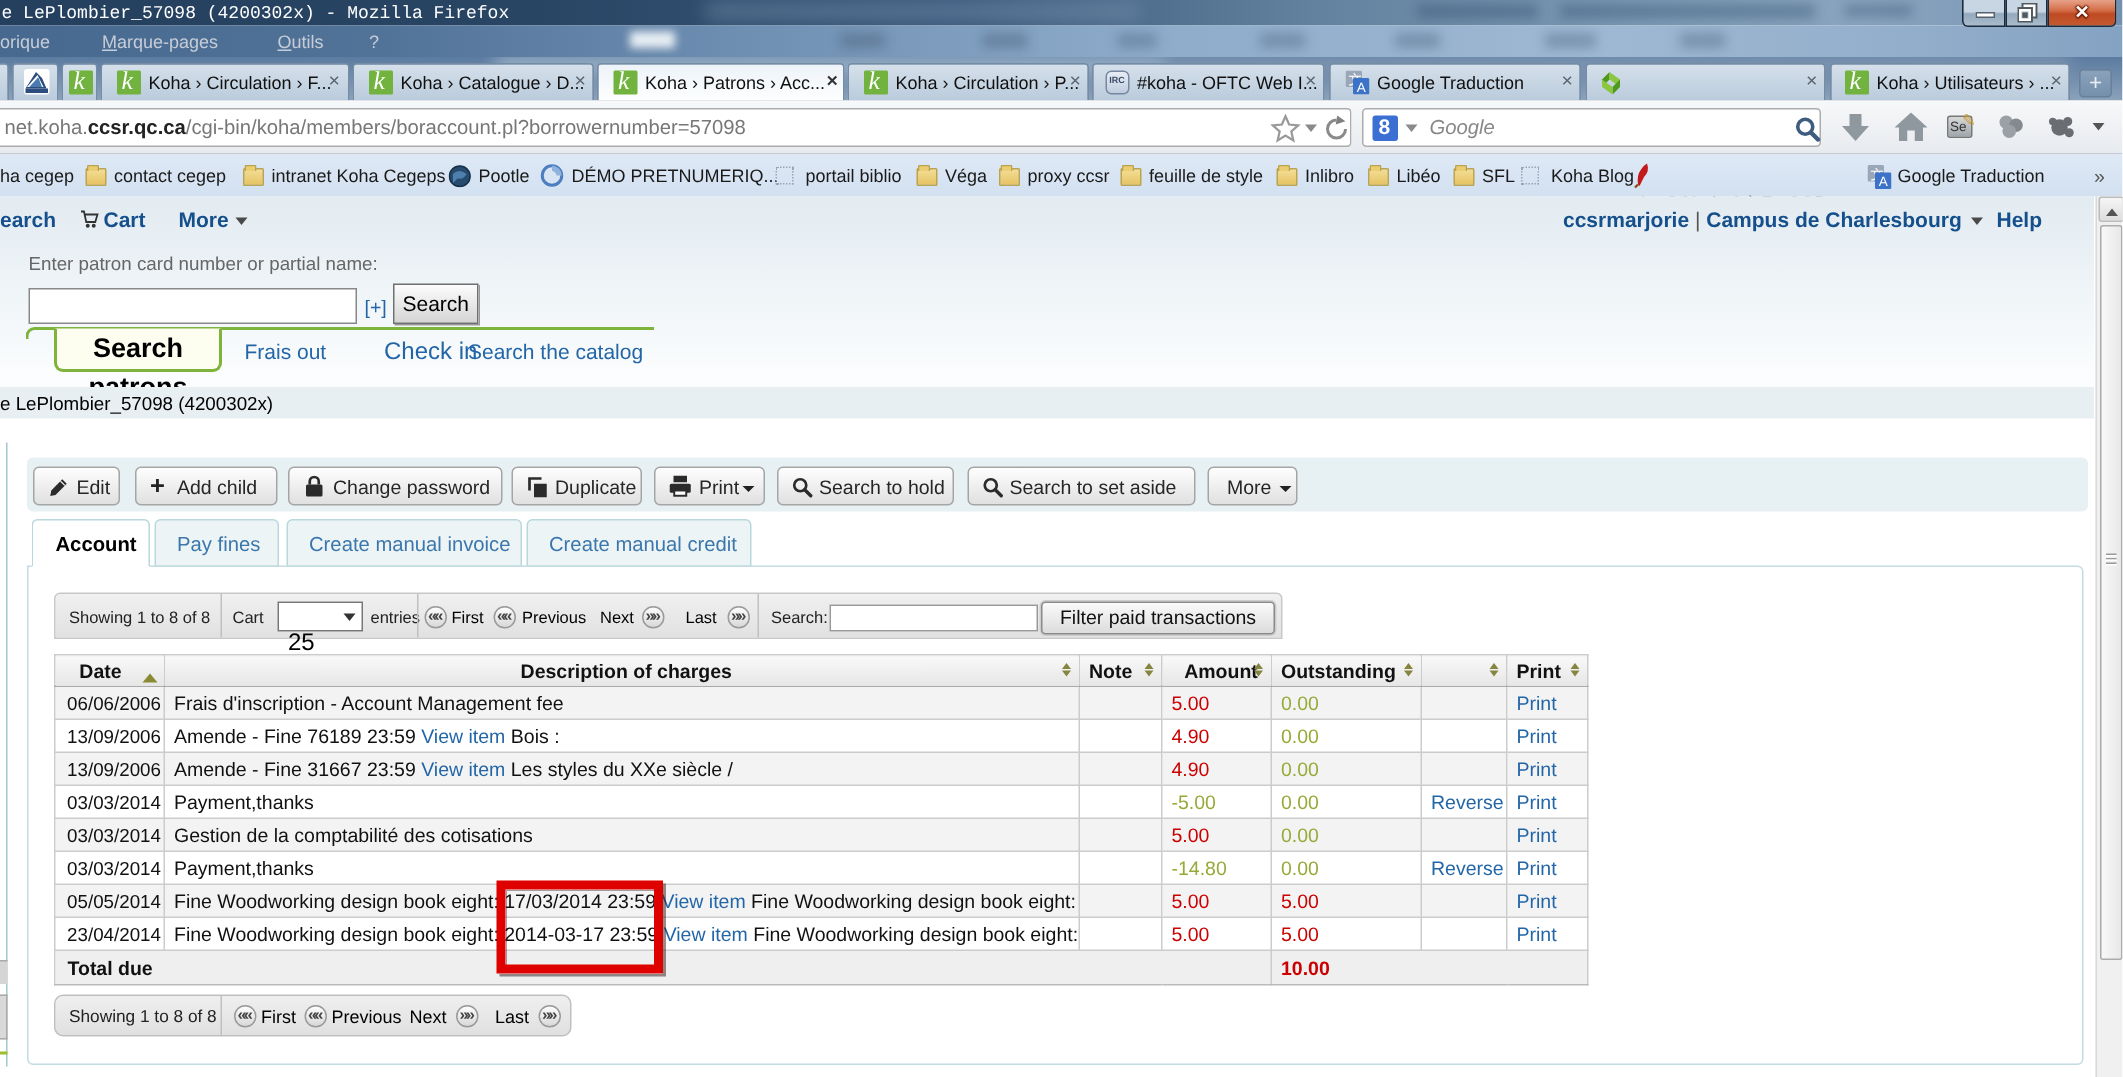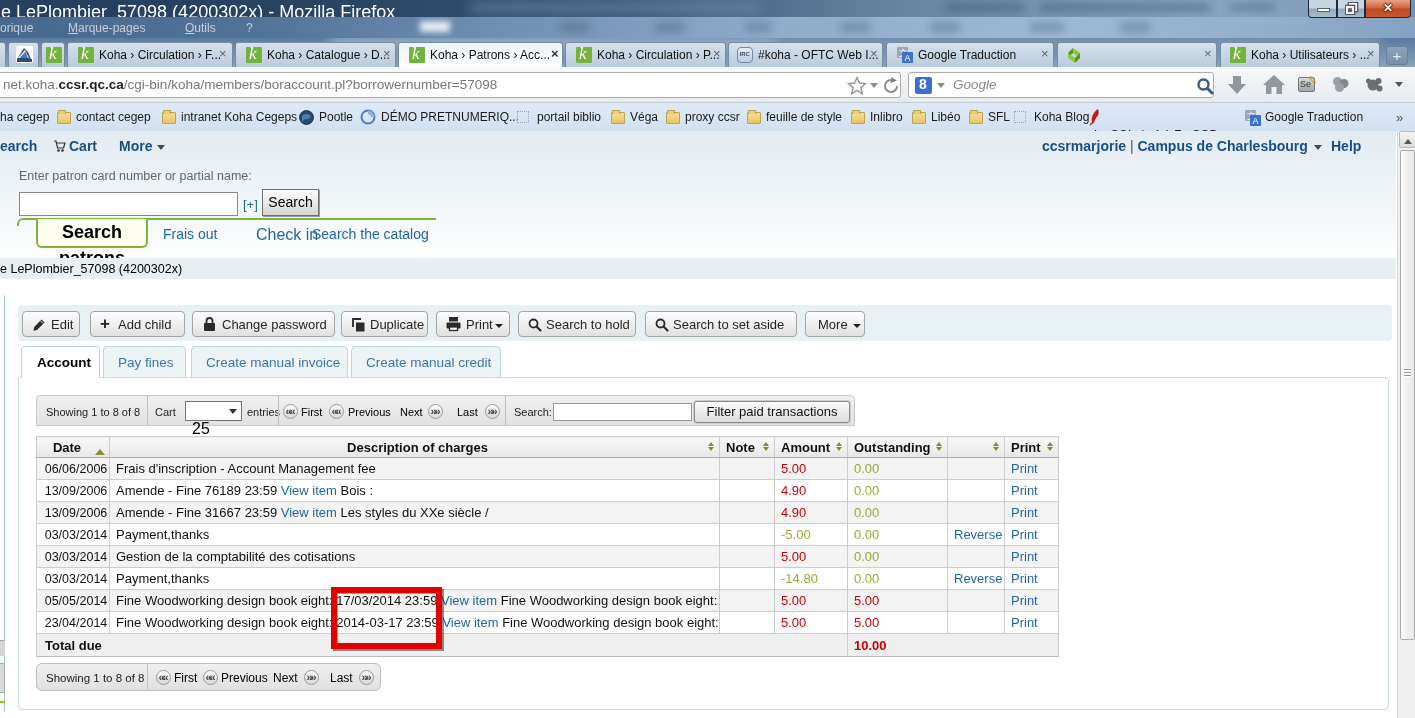--- a/index.html
+++ b/index.html
@@ -2,21 +2,21 @@
 <html><head><meta charset="utf-8">
 <style>
 *{margin:0;padding:0;box-sizing:border-box;}
 html,body{width:1415px;height:718px;overflow:hidden;}
 body{font-family:"Liberation Sans",sans-serif;position:relative;background:#fff;}
 .ab{position:absolute;}
 
 #titlebar{left:0;top:0;width:1415px;height:17px;background:linear-gradient(90deg,#24405E 0%,#294564 25%,#3A587A 45%,#62829F 62%,#7D9AB5 78%,#8BA5C0 88%,#7391AF 100%);overflow:hidden;}
 #menubar{left:0;top:17px;width:1415px;height:21px;background:linear-gradient(90deg,#48698F 0%,#527398 18%,#6E8FB2 35%,#8FACCB 55%,#9FB8D3 75%,#93AECB 90%,#84A2C2 100%);overflow:hidden;}
 #tabstrip{left:0;top:38px;width:1415px;height:29px;background:linear-gradient(#5B7BA0,#8BA2BA);overflow:hidden;}
-.wtitle{color:#fff;font-size:18px;left:1px;top:2px;}
+.wtitle{color:#fff;font-size:12px;left:1px;top:2px;font-family:Liberation Mono, monospace;}
 .menuitem{color:#C6CDD8;font-size:12px;top:4px;}
 .tab{top:4px;height:25px;background:linear-gradient(#D5E0EA,#BACBDC);border:1px solid #768CA5;border-bottom:none;border-radius:3px 3px 0 0;overflow:hidden;}
 .tab.active{background:linear-gradient(#EDF3F8,#FDFEFE);height:25px;z-index:3;}
 .tabtxt{font-size:12px;color:#101010;top:5px;white-space:nowrap;}
 .tabx{font-size:13px;color:#5A646E;top:3px;}
 .kicon{width:16px;height:16px;background:#72B23E;border-radius:1px;top:4px;overflow:hidden;}
 .kicon span{position:absolute;left:3px;top:-3px;color:#fff;font:italic 17px "Liberation Serif",serif;}
 #navbar{left:0;top:67px;width:1415px;height:36px;background:linear-gradient(#F7F8F9,#E7EAEF);border-bottom:1px solid #C3CAD3;}
 #urlbar{left:0;top:5px;width:901px;height:26px;background:#fff;border:1px solid #ACACAC;border-left:none;border-radius:0 3px 3px 0;}
 #searchbox{left:908px;top:5px;width:306px;height:26px;background:#fff;border:1px solid #ACACAC;border-radius:3px;}
@@ -408,21 +408,21 @@
         <tr>
    <th style="position:relative;text-align:center;padding-right:18px;">Date<span class="ab" style="left:58px;top:7px;width:0;height:0;border:5px solid transparent;border-bottom:6px solid #8A8A35;"></span></th>
    <th style="position:relative;text-align:center;">Description of charges<span class="sortg ab" style="right:2px;top:2px;">
               <i class="u"></i>
               <i class="d"></i>
             </span></th>
    <th style="position:relative;">Note<span class="sortg ab" style="right:2px;top:2px;">
               <i class="u"></i>
               <i class="d"></i>
             </span></th>
-   <th style="position:relative;">Amount<span class="sortg ab" style="right:2px;top:2px;">
+   <th style="position:relative;text-align:center;">Amount<span class="sortg ab" style="right:2px;top:2px;">
               <i class="u"></i>
               <i class="d"></i>
             </span></th>
    <th style="position:relative;">Outstanding<span class="sortg ab" style="right:2px;top:2px;">
               <i class="u"></i>
               <i class="d"></i>
             </span></th>
    <th style="position:relative;">
             <span class="sortg ab" style="right:2px;top:2px;">
               <i class="u"></i>

